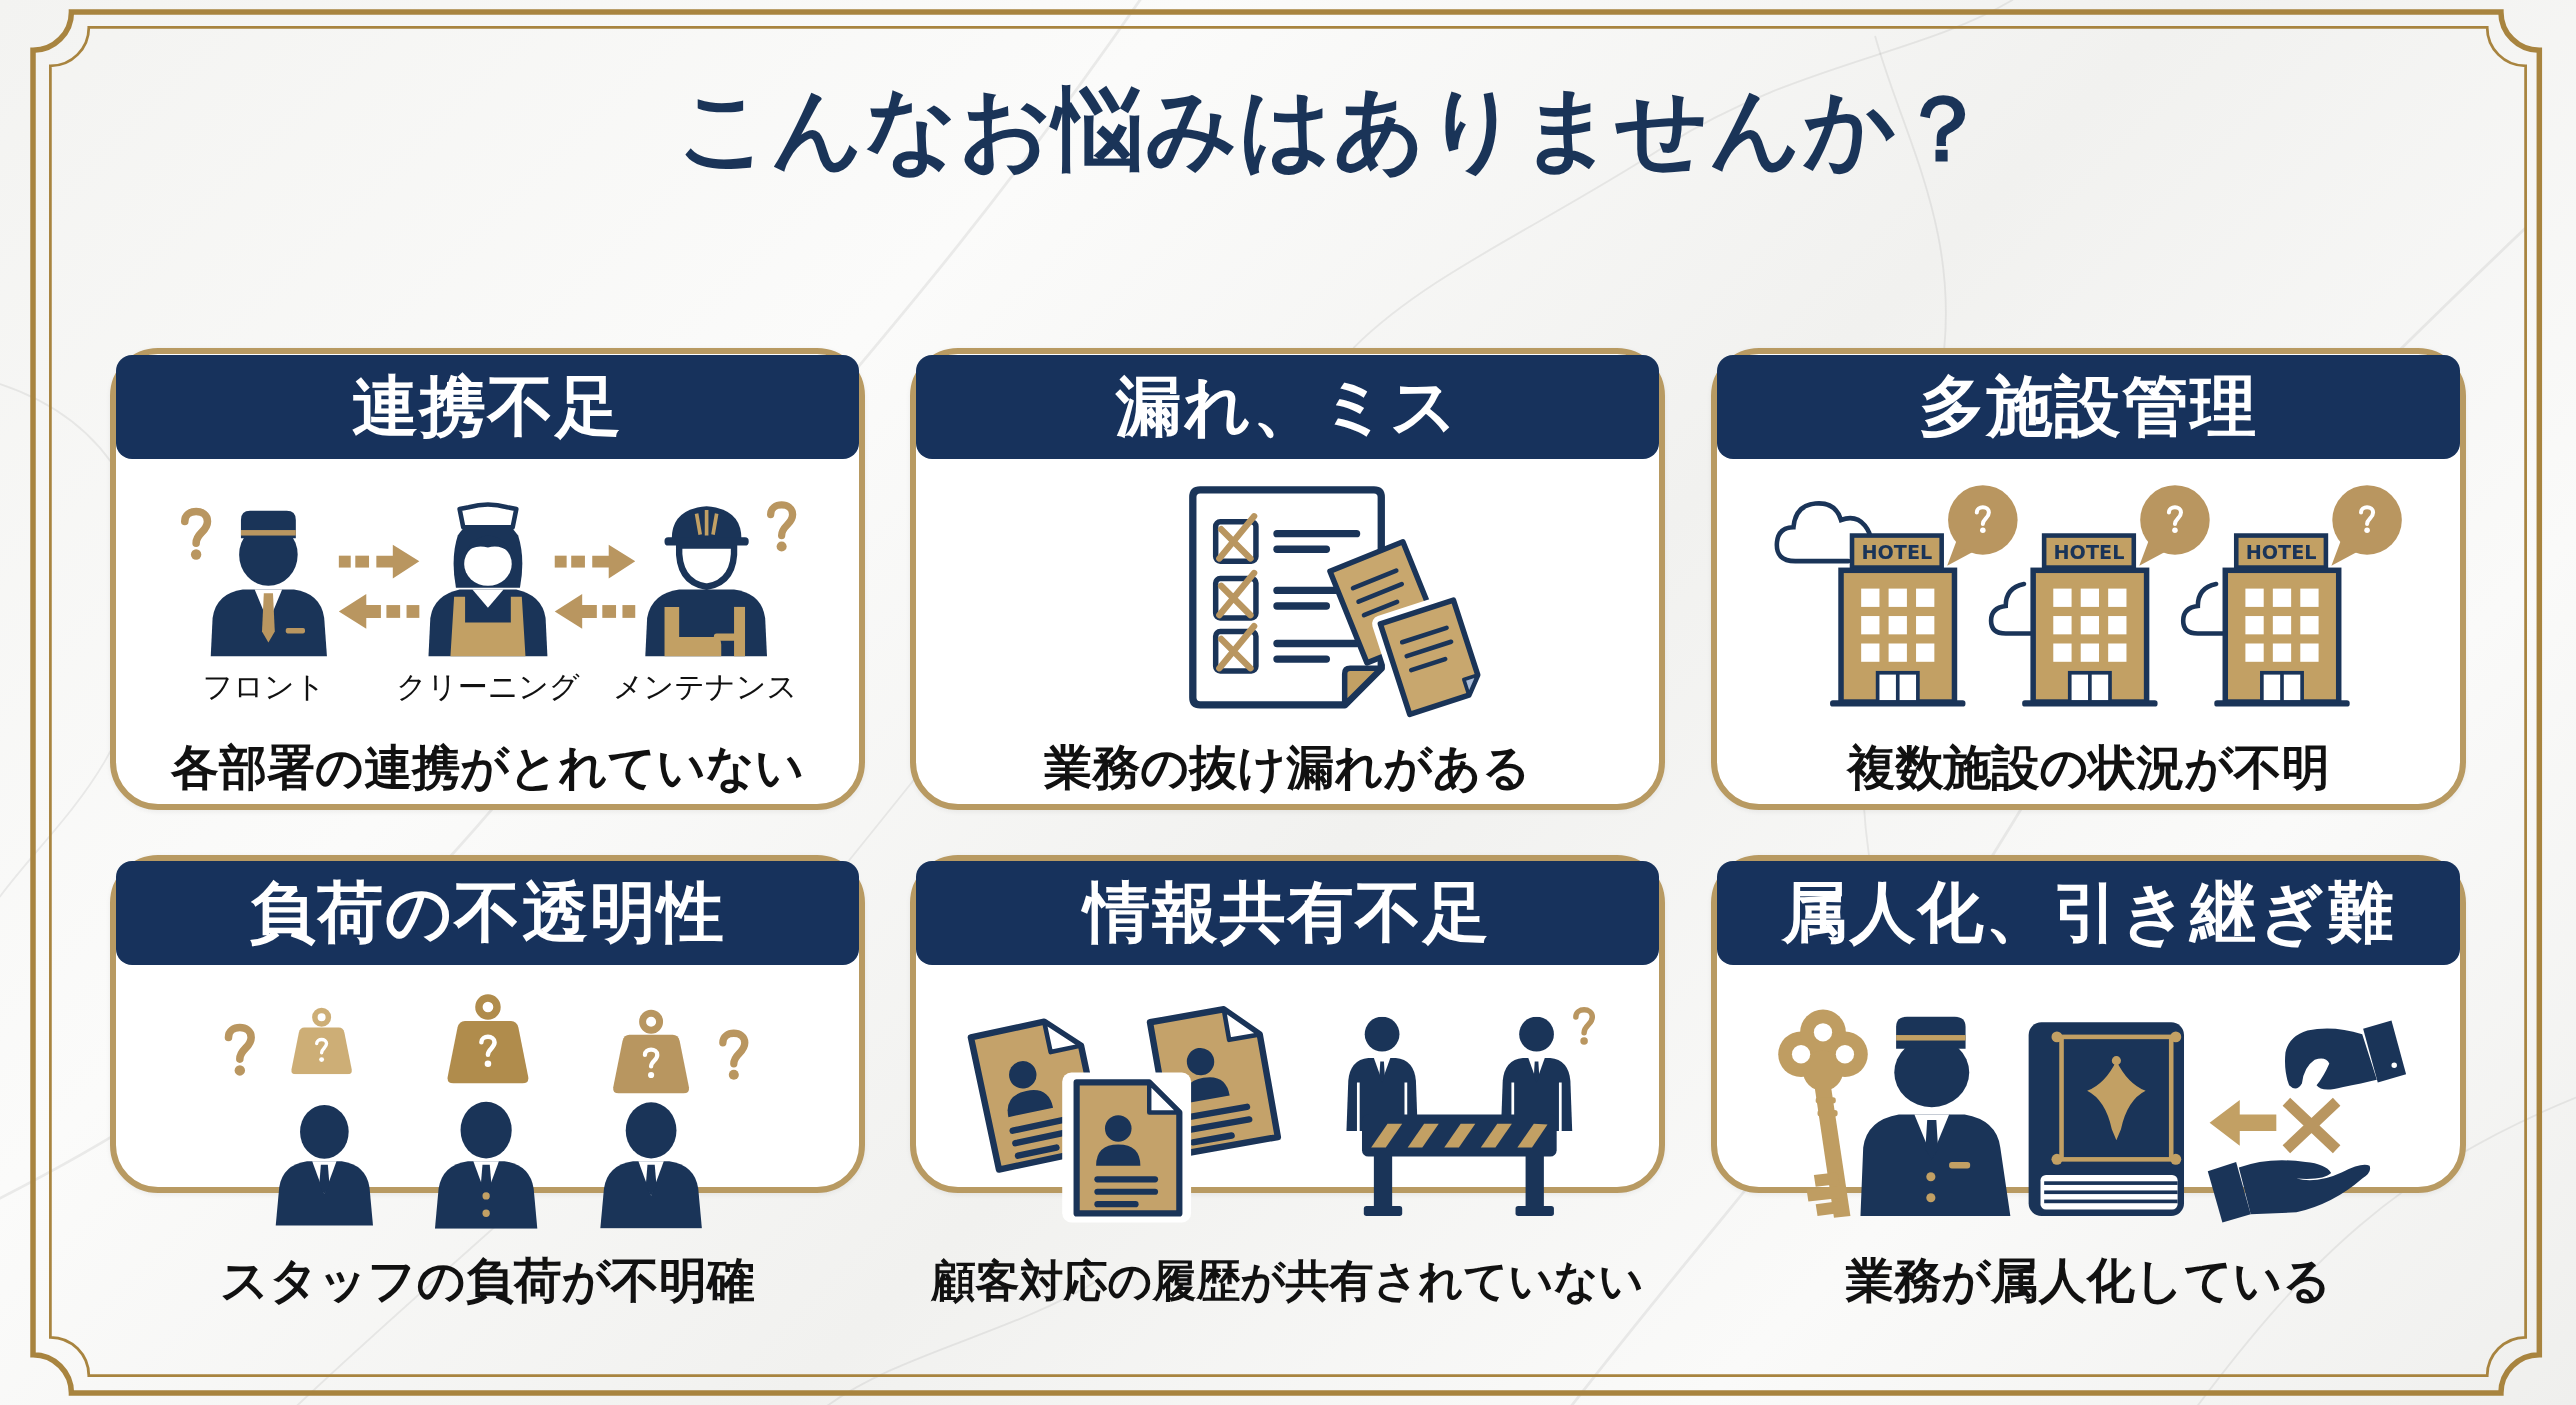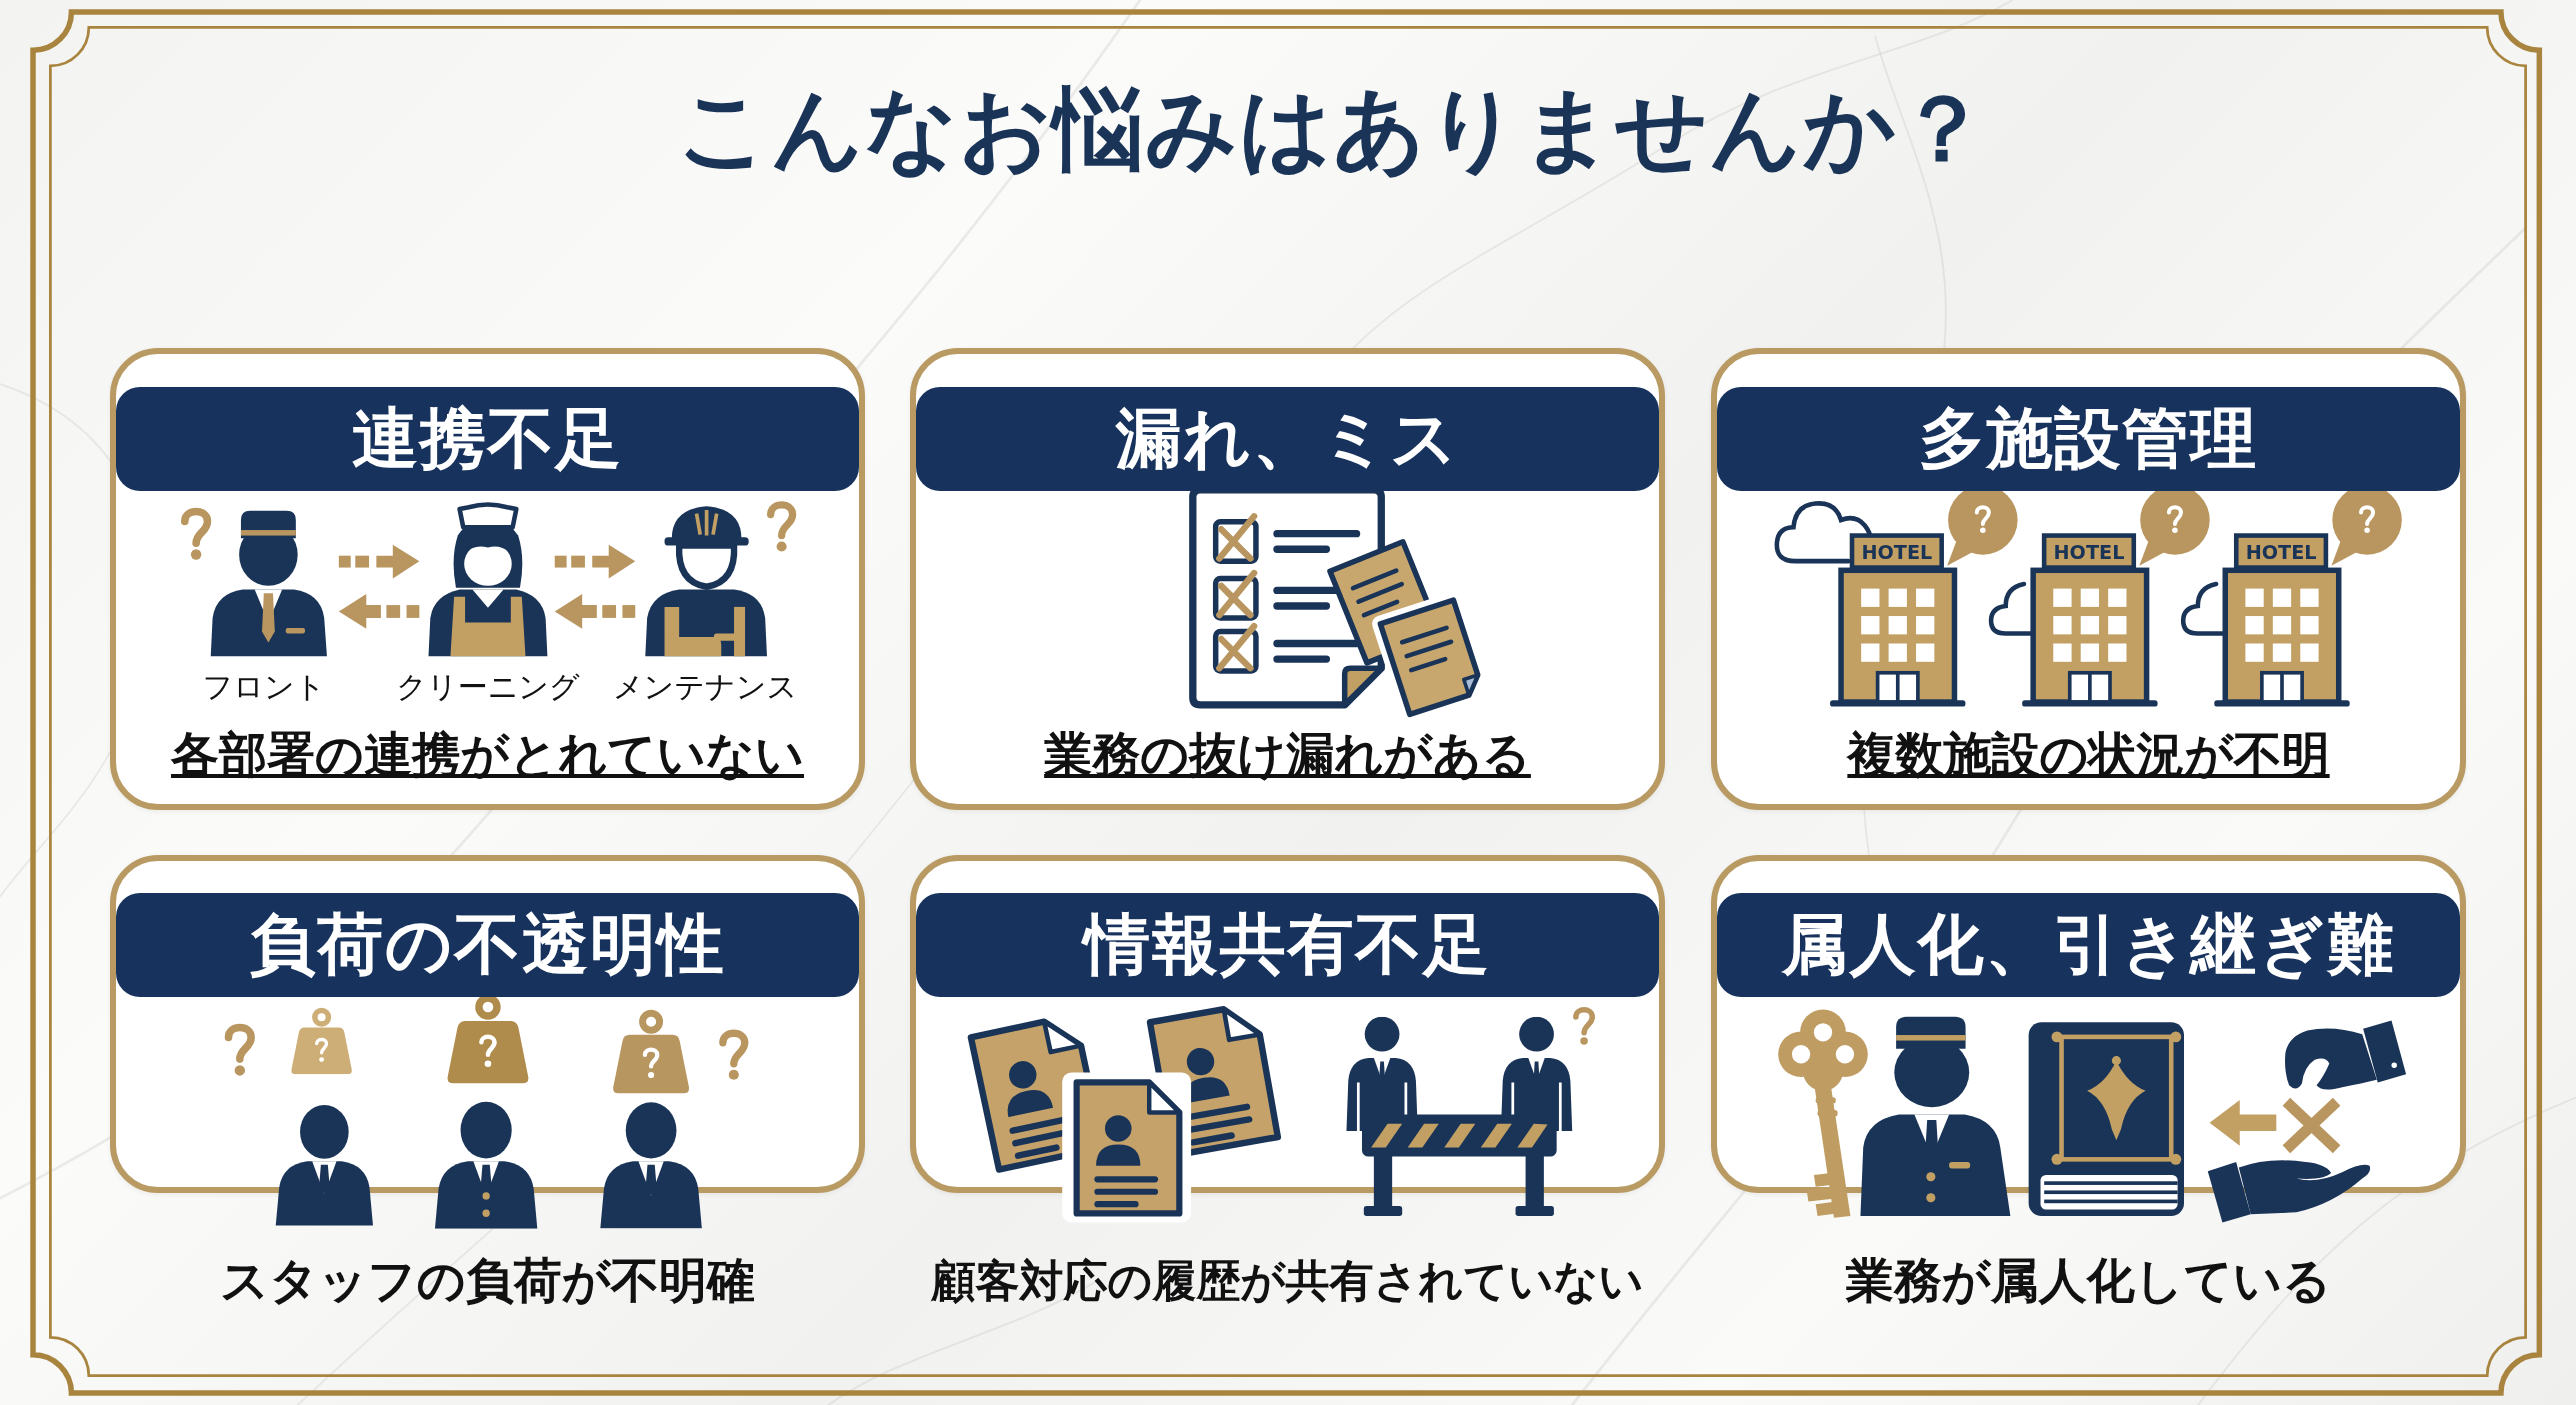--- a/index.html
+++ b/index.html
@@ -25,34 +25,34 @@
     border:6.4px solid #b89a62; border-radius:48px; background:#ffffff;
     box-shadow: 0 1.8px 5.5px rgba(0,0,0,0.06);
   }
   .card.row1 { top:348px; height:462px; }
   .card.row2 { top:855px; height:338px; }
   .card.col1 { left:110px; }
   .card.col2 { left:910px; }
   .card.col3 { left:1711px; }
   .card-header {
     position:absolute; left:0; right:0; top:0.9px; height:104px;
-    background:#17325c; border-radius:24px;
+    background:#17325c; border-radius:16px;
     color:#ffffff; font-size:66px; font-weight:bold; line-height:104px;
-    text-align:center; letter-spacing:1.8px;margin-top:32px;
+    text-align:center; letter-spacing:1.8px;
   }
   .row2 .card-header { top:0; }
   .card-art { position:absolute; left:-6.4px; top:-6.4px; width:755px; }
   .row1 .card-art { height:462px; }
   .row2 .card-art { height:478px; }
   .card-desc {
     position:absolute; left:0; right:0; text-align:center;
     font-size:48px; font-weight:bold; line-height:55px; color:#111111;
     white-space:nowrap;
   }
-  .row1 .card-desc { top:373px;text-decoration:underline; }
+  .row1 .card-desc { top:386px; }
   .row2 .card-desc { top:392px; }
   .card-desc.tight { font-size:44px; letter-spacing:0px; }
   .dept-label {
     position:absolute; top:314px; width:220px; text-align:center;
     font-size:30px; font-weight:normal; line-height:37px; color:#111111; white-space:nowrap;
   }
 </style>
 </head>
 <body>
 

